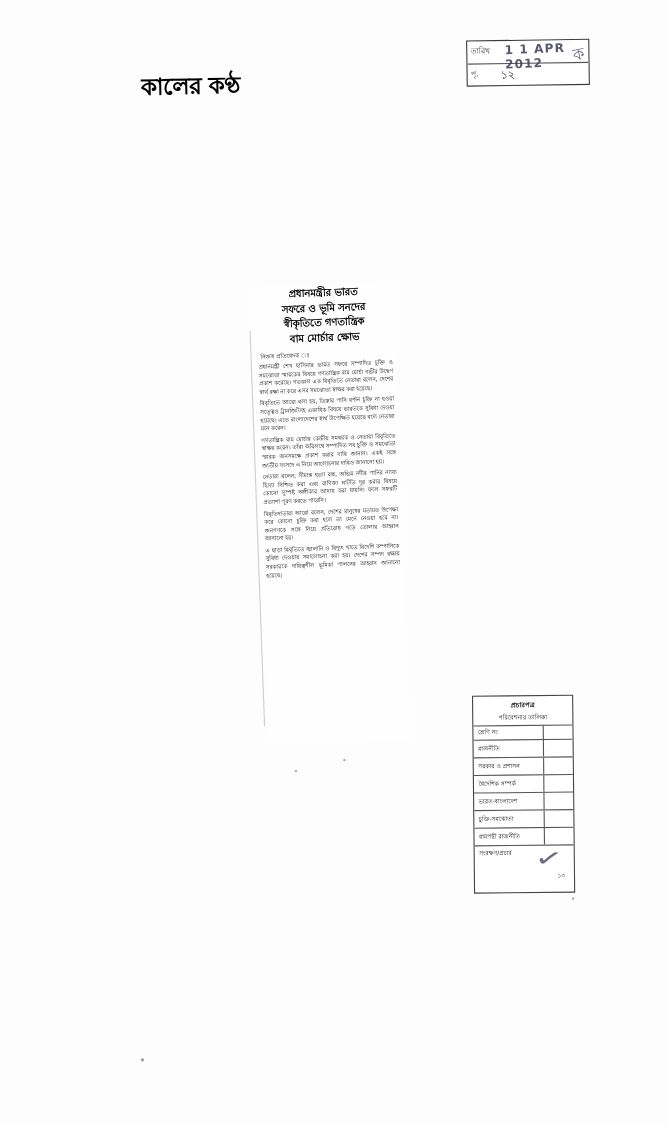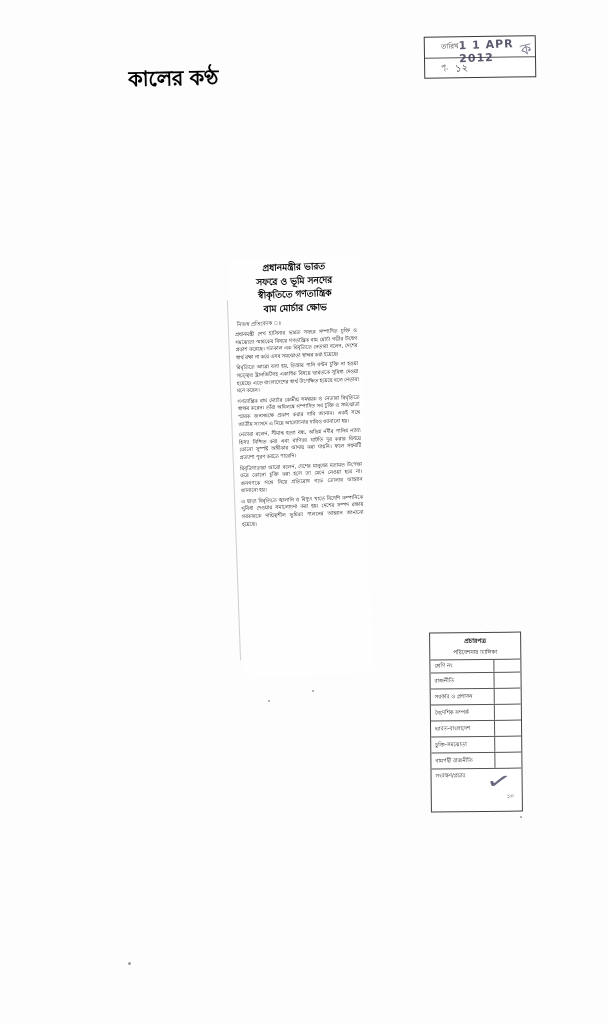--- a/index.html
+++ b/index.html
@@ -54,21 +54,21 @@
     background: #fff;
   }
   .stamp .stamp-row {
     position: relative;
     height: 20px;
     border-bottom: 1px solid #555;
   }
   .stamp .stamp-row:last-child { border-bottom: none; }
   .stamp .lbl {
     position: absolute;
-    left: 16px;
+    left: 3px;
     top: 3px;
     font-size: 7px;
     color: #333;
   }
   .stamp .dateink {
     position: absolute;
     left: 34px;
     top: 1px;
     font-size: 11px;
     font-weight: bold;

